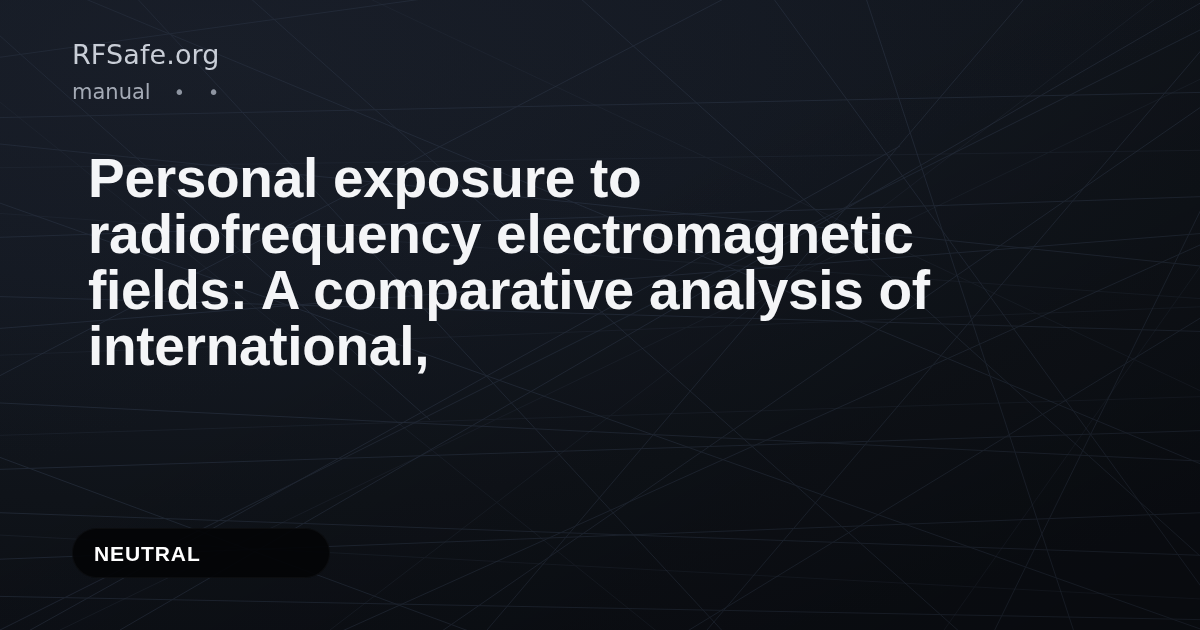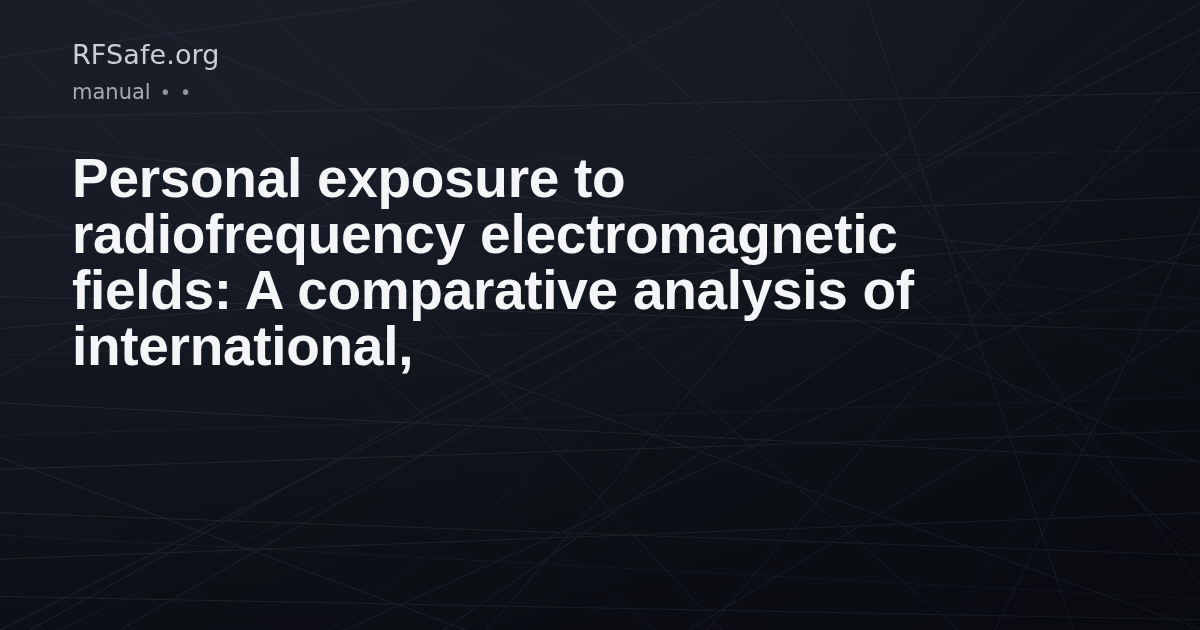--- a/index.html
+++ b/index.html
@@ -51,29 +51,29 @@
   }
   .meta-row {
     margin-top: 7px;
     font-family: "DejaVu Sans", sans-serif;
     font-size: 21px;
     font-weight: 400;
     color: #a4aab5;
     line-height: 1.3;
     display: flex;
     align-items: baseline;
-    gap: 9px;
+    gap: 23px;
     white-space: nowrap;
   }
   .meta-sep {
     color: #8e95a1;
     font-size: 19px;
   }
   .title {
-    margin: 0;
+    margin: 16px;
     margin-top: 44px;
     max-width: 880px;
     font-family: "Liberation Sans", sans-serif;
     font-size: 55px;
     font-weight: 700;
     line-height: 56px;
     letter-spacing: -0.3px;
     color: #f4f5f7;
   }
   .spacer { flex: 1 1 auto; }
@@ -163,15 +163,20 @@
     <div class="meta-row">
       <span>manual</span>
       <span class="meta-sep">•</span>
       <span class="meta-sep">•</span>
     </div>
 
     <h1 class="title">Personal exposure to radiofrequency electromagnetic fields: A comparative analysis of international,</h1>
 
     <div class="spacer"></div>
 
+    <div class="badge-row">
+      <div class="badge">
+        <span class="badge-label">NEUTRAL</span>
+      </div>
+    </div>
 
   </div>
 </div>
 
 </body></html>

